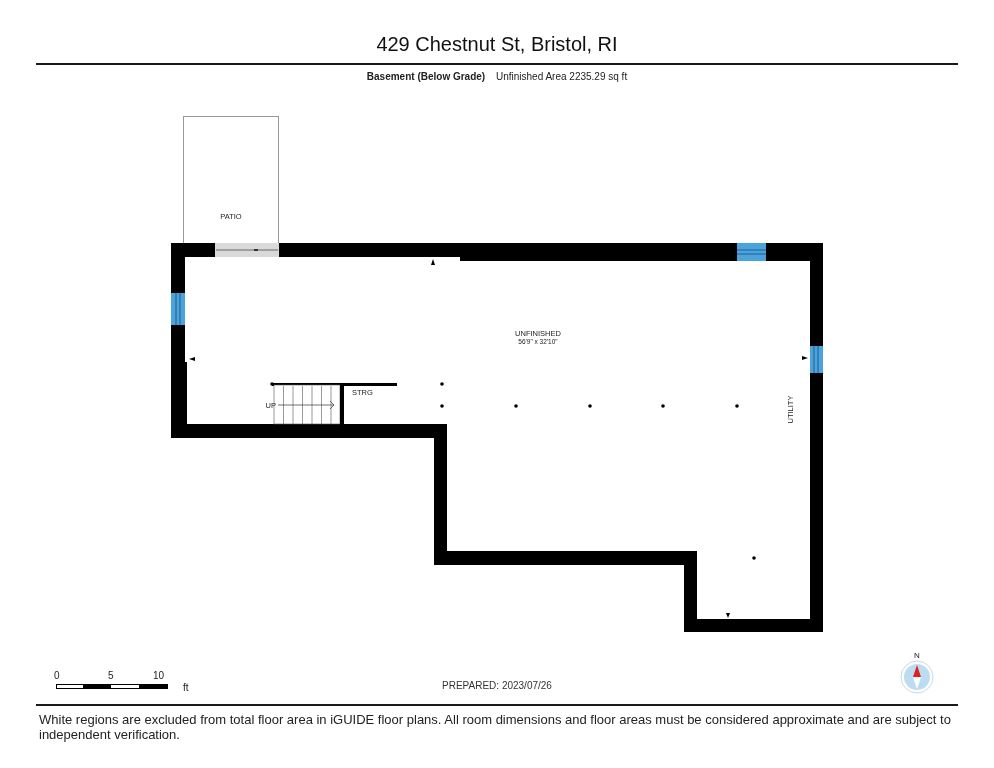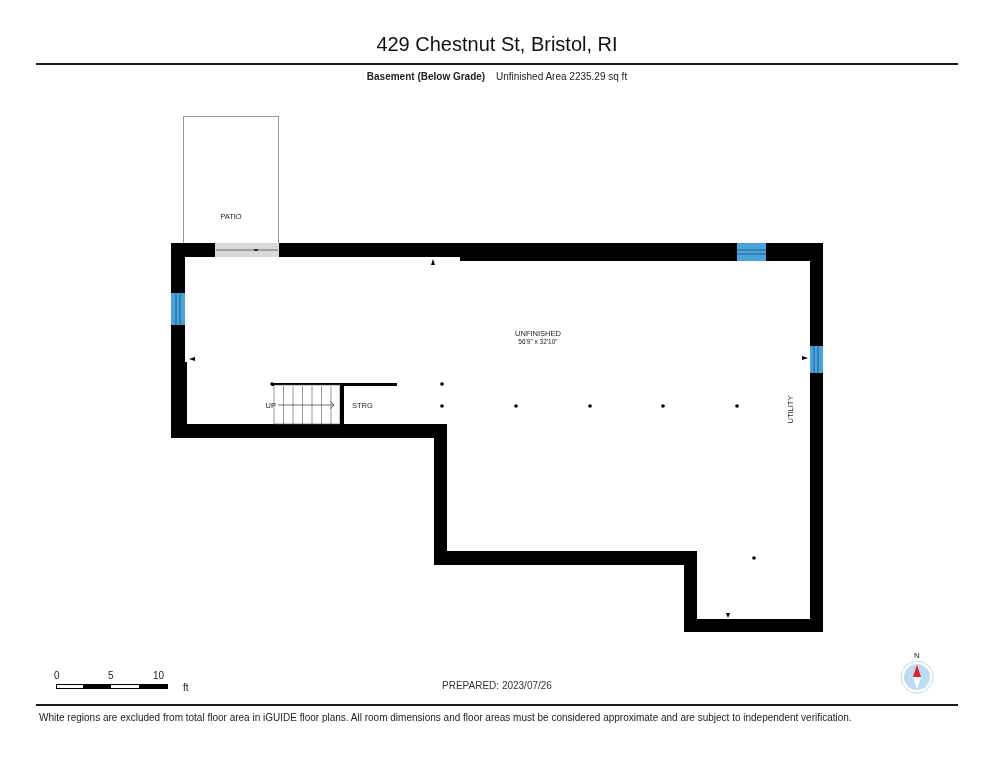--- a/index.html
+++ b/index.html
@@ -7,21 +7,21 @@
   .title { position:absolute; left:0; width:994px; top:33px; text-align:center; font-size:20px; font-weight:normal; color:#111; }
   .rule-top { position:absolute; left:36px; top:63px; width:922px; height:2px; background:#1a1a1a; }
   .subtitle { position:absolute; left:0; width:994px; top:71px; text-align:center; font-size:10px; color:#222; }
   .subtitle .lvl { font-weight:bold; margin-right:8px; }
   .plan { position:absolute; left:0; top:0; width:994px; height:768px; }
   .room-label { position:absolute; font-size:7.5px; color:#222; text-align:center; }
   .scale { position:absolute; left:56px; top:670px; }
   .scale .num { position:absolute; font-size:10px; color:#222; top:0; }
   .prepared { position:absolute; left:0; width:994px; top:680px; text-align:center; font-size:10px; color:#333; }
   .rule-bottom { position:absolute; left:36px; top:704px; width:922px; height:2px; background:#1a1a1a; }
-  .disclaimer { position:absolute; left:39px; top:712px; font-size:10px; color:#222; }
+  .disclaimer { position:absolute; left:39px; top:712px; font-size:13px; color:#222; }
   .compass { position:absolute; left:898px; top:650px; width:40px; height:46px; }
 </style>
 </head>
 <body>
 
 <div class="title">429 Chestnut St, Bristol, RI</div>
 <div class="rule-top"></div>
 <div class="subtitle">
   <span class="lvl">Basement (Below Grade)</span>
   <span>Unfinished Area 2235.29 sq ft</span>
@@ -85,21 +85,21 @@
     <circle cx="754" cy="558" r="1.8"></circle>
   </g>
 </svg>
 
 <div class="room-label" style="left:206px; top:176px; width:50px;margin-top:36px;">PATIO</div>
 <div class="room-label" style="left:488px; top:329px; width:100px;">
   <div>UNFINISHED</div>
   <div style="font-size:6.5px;">56'9" x 32'10"</div>
 </div>
 <div class="room-label" style="left:252px; top:401px; width:24px;text-align:right;">UP</div>
-<div class="room-label" style="left:352px; top:401px; width:40px; text-align:left;">STRG</div>
+<div class="room-label" style="left:352px; top:388px; width:40px; text-align:left;">STRG</div>
 <div class="room-label" style="left:770px; top:405px; width:40px; transform:rotate(-90deg);">UTILITY</div>
 
 <div class="scale">
   <span class="num" style="left:-2px;">0</span>
   <span class="num" style="left:52px;">5</span>
   <span class="num" style="left:97px;">10</span>
   <svg style="position:absolute; left:0; top:14px;" width="112" height="6">
     <rect x="0.5" y="0.5" width="111" height="4" fill="#fff" stroke="#000" stroke-width="1"></rect>
     <rect x="27" y="0" width="28" height="5" fill="#000"></rect>
     <rect x="83" y="0" width="29" height="5" fill="#000"></rect>

